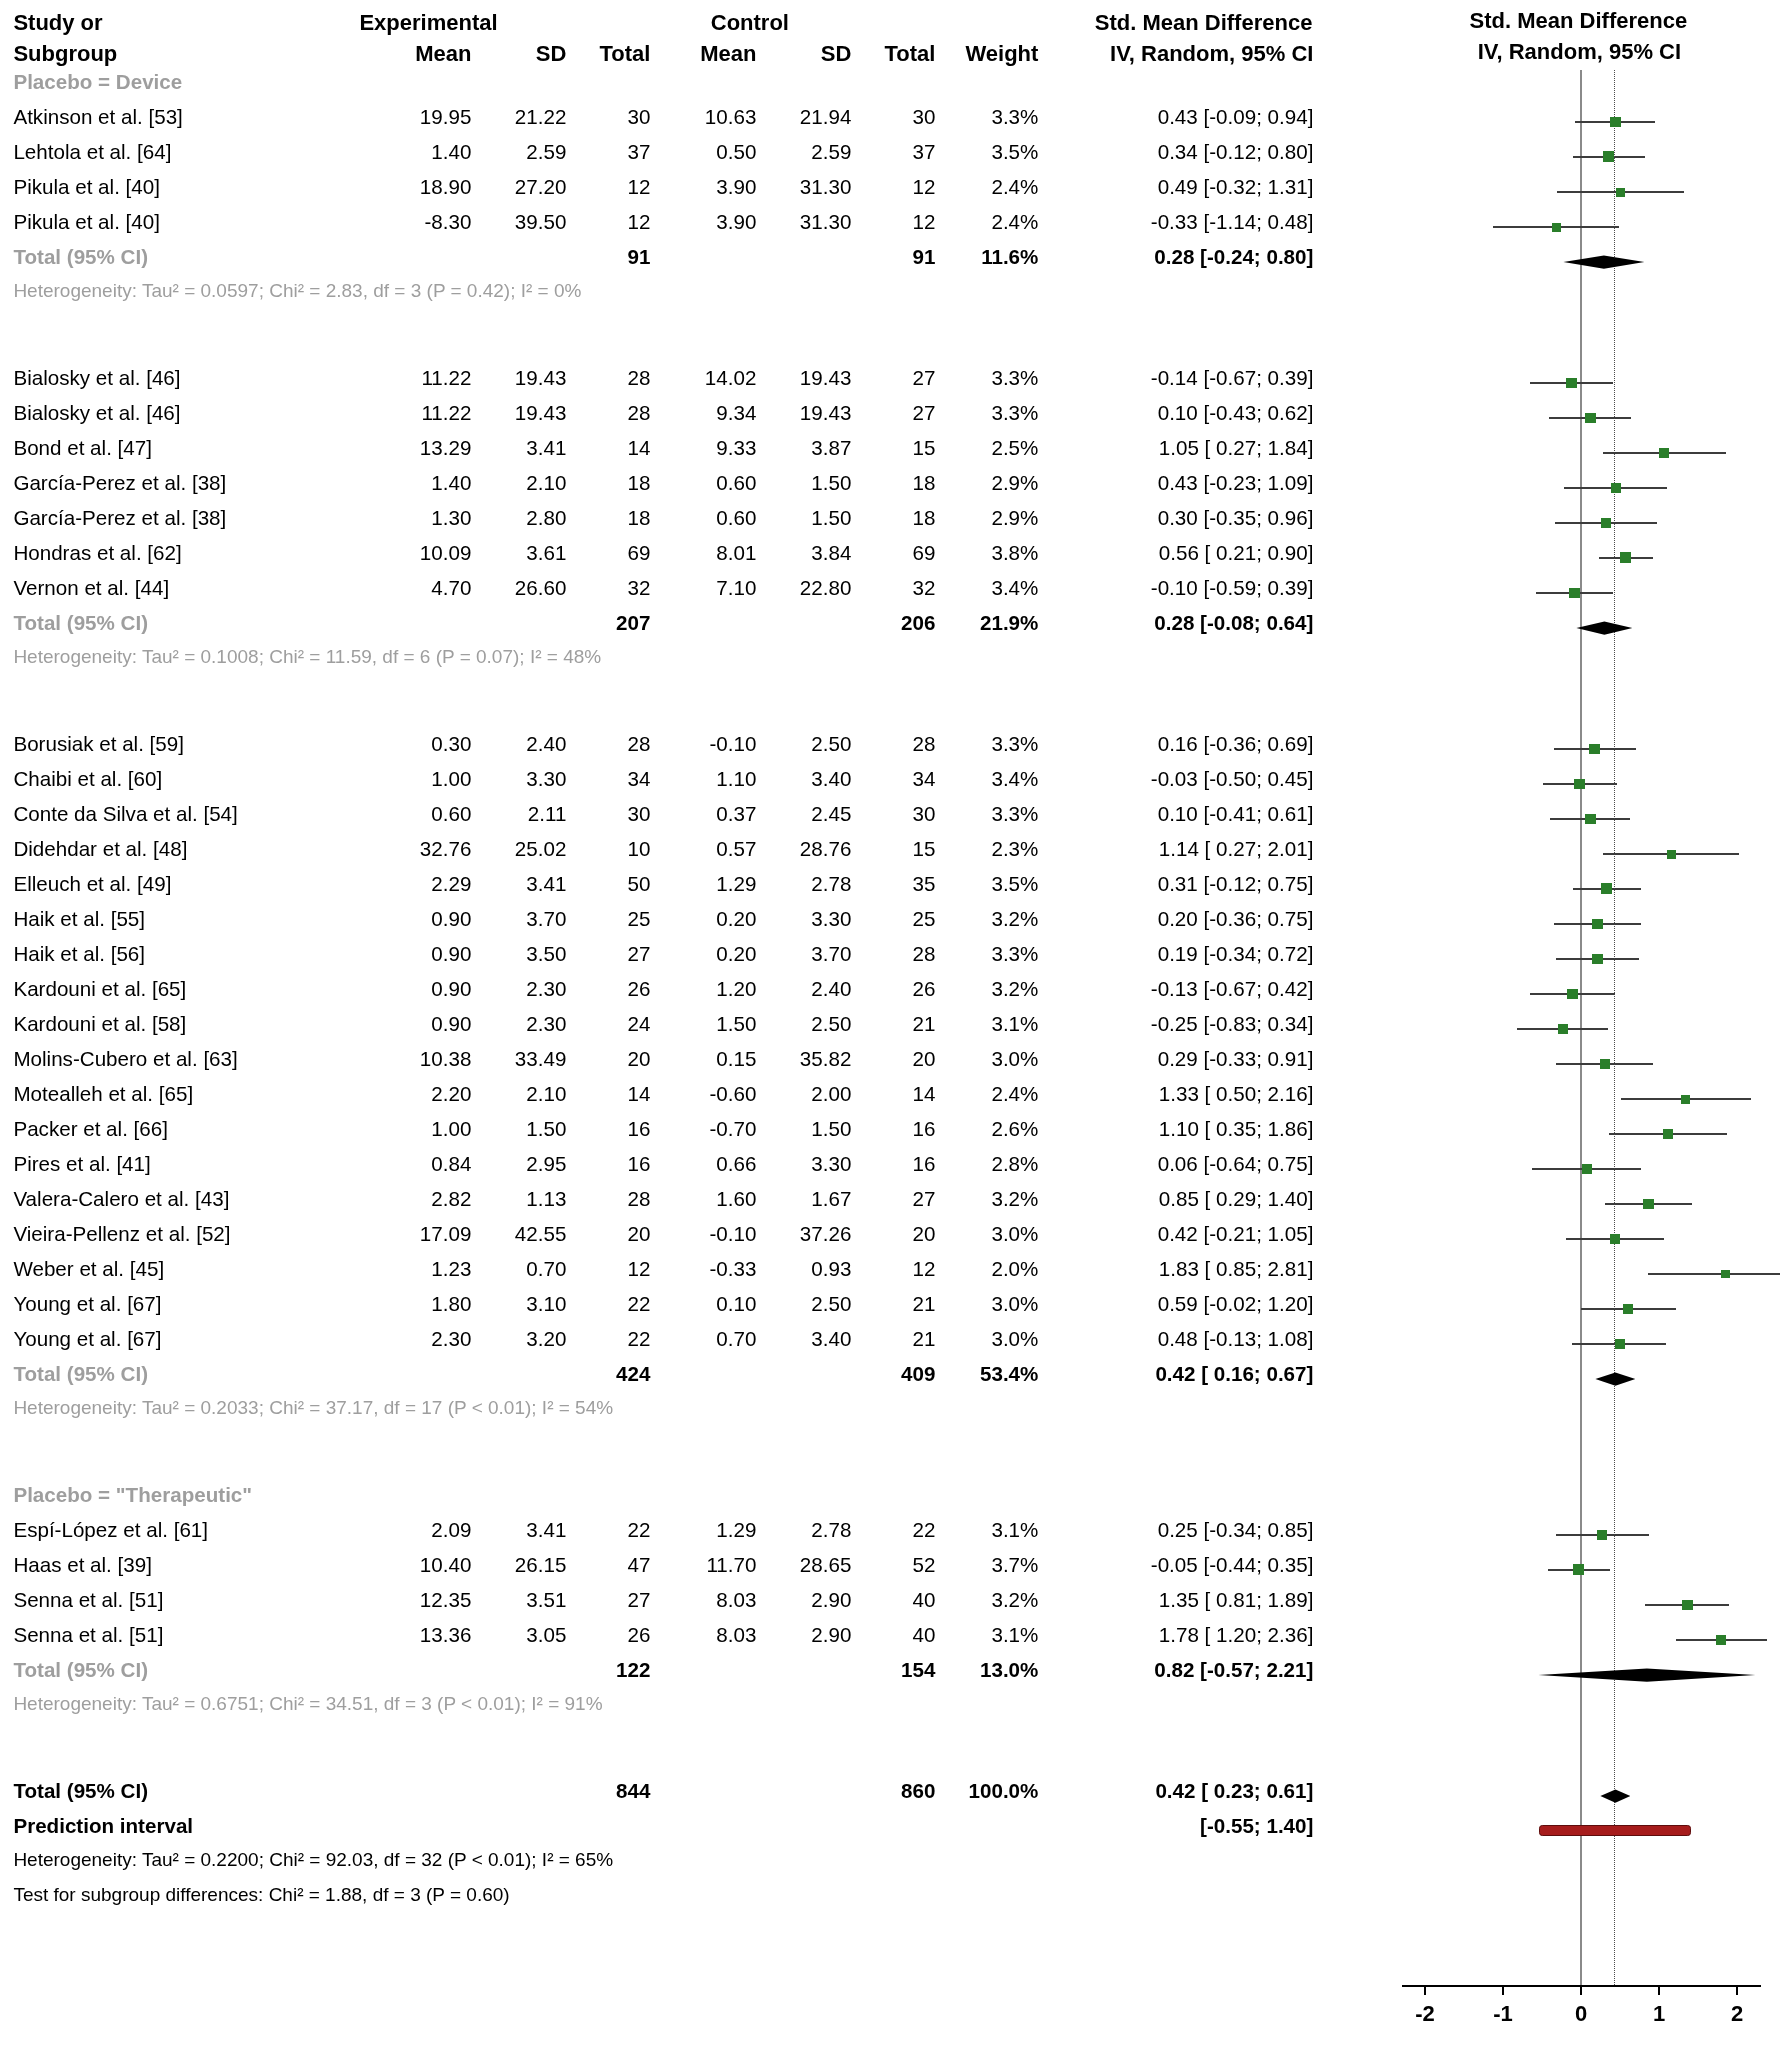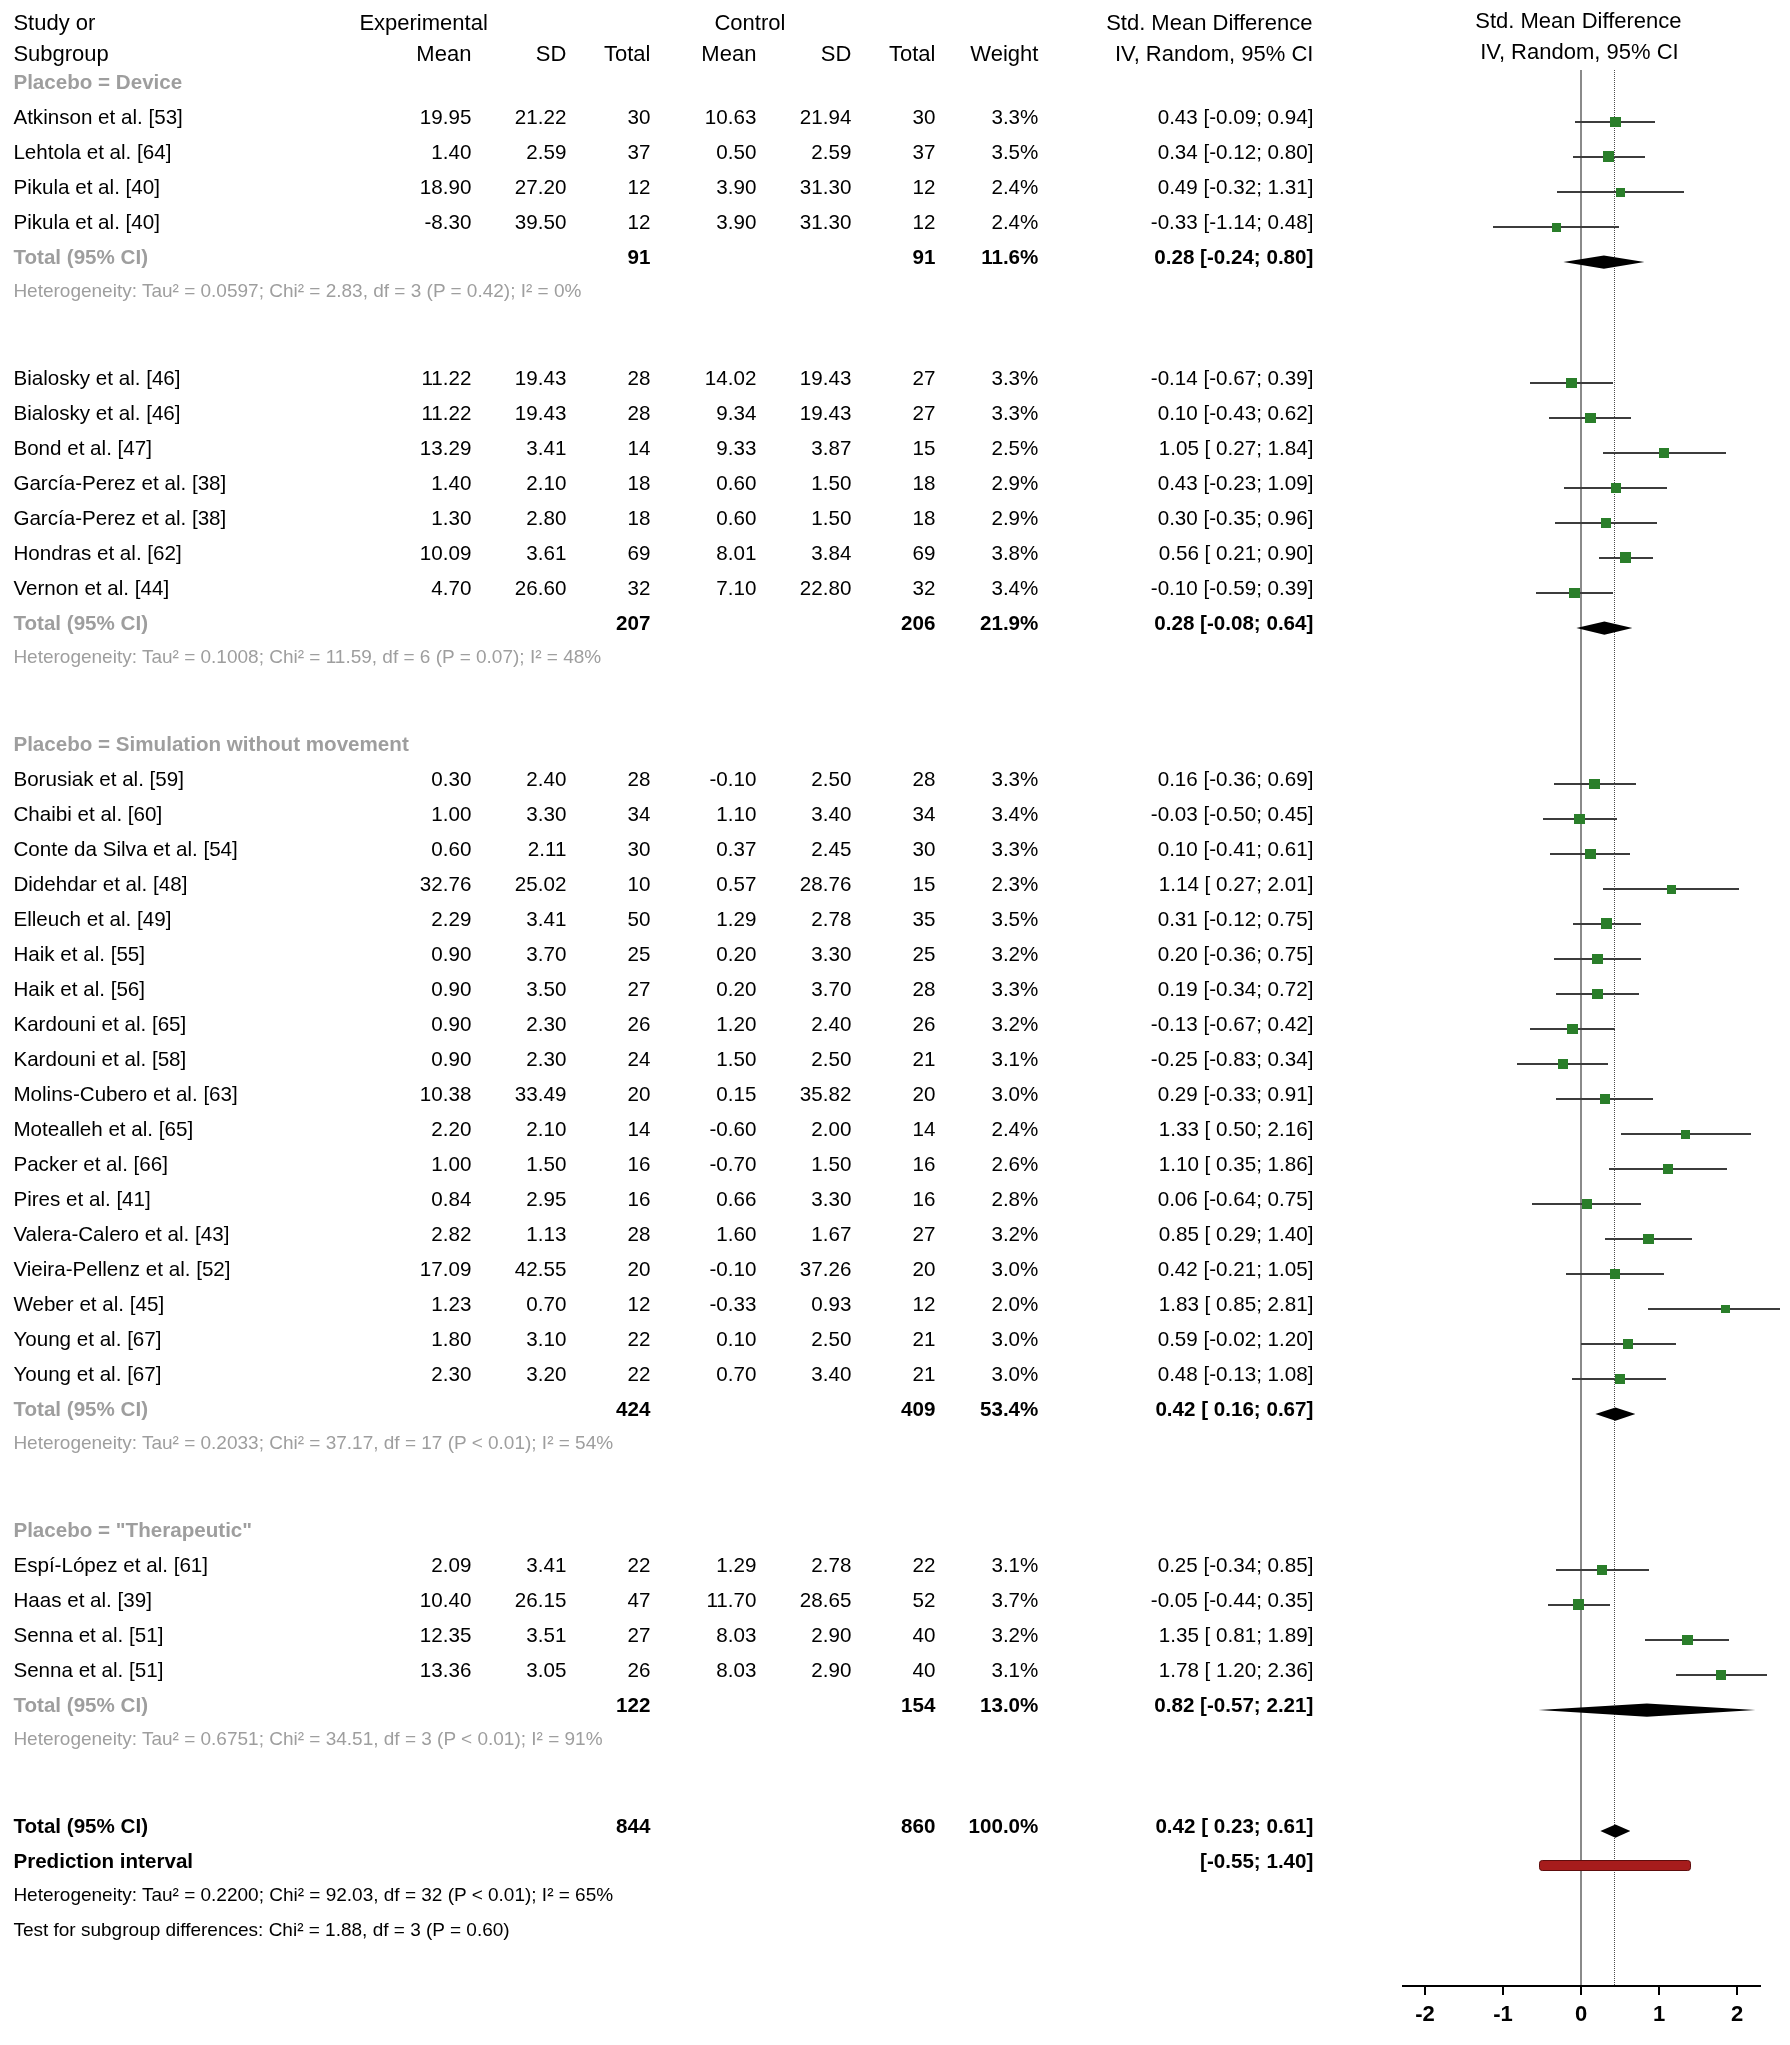--- a/index.html
+++ b/index.html
@@ -1,19 +1,19 @@
 <!DOCTYPE html>
 <html style="--marker: #2a7e2a; --ci_line: #3c3c3c; --diamond: #000000; --prediction_bar: #a61c1c; --prediction_edge: #5e0d0d; --subdued_text: #9e9e9e; --zero_line: #8a8a8a; --dotted_line: #4c4c4c; --axis: #000000; --background: #ffffff;font-size:9px"><head>
 <meta charset="utf-8">
 <style>
   *{box-sizing:border-box;margin:0;padding:0}
   html,body{background:#fff}
   body{width:1790px;height:2046px;font-family:"Liberation Sans",sans-serif;color:#000;overflow:hidden}
   .page{position:relative;width:1790px;height:2046px;padding:7.8px 0 0 13.4px;overflow:hidden}
-  .hrow{display:flex;align-items:center;height:31px;font-size:22px;font-weight:normal}
+  .hrow{display:flex;align-items:center;height:31px;font-size:22px;font-weight:bold}
   .row{display:flex;align-items:flex-start;height:35px;font-size:20.6px}
   .c{flex:none;white-space:nowrap;overflow:visible}
   .c-study{width:346px;text-align:left}
   .c-m1{width:112px}.c-sd1{width:95px}.c-t1{width:84px}
   .c-m2{width:106px}.c-sd2{width:95px}.c-t2{width:84px}
   .c-w{width:103px}
   .c-ci{width:301px;padding-right:26px;text-align:right}
   .num{text-align:right}
   .g-exp{width:206px;}
   .g-ctl{width:201px;text-align:center}
@@ -287,24 +287,20 @@
         <div class="c c-ci">0.28 [-0.08; 0.64]</div>
         <div class="c c-plot">
           <div class="diamond" style="left: 198px; width: 56px;"></div>
         </div>
       </div>
       <div class="row het">
         <div class="c full">Heterogeneity: Tau² = 0.1008; Chi² = 11.59, df = 6 (P = 0.07); I² = 48%</div>
         <div class="c c-plot"></div>
       </div>
       <div class="spacer"></div>
-      <div class="row grouphead">
-        <div class="c full">Placebo = Simulation without movement</div>
-        <div class="c c-plot"></div>
-      </div>
       <div class="row">
         <div class="c c-study">Borusiak et al. [59]</div>
         <div class="c c-m1 num">0.30</div>
         <div class="c c-sd1 num">2.40</div>
         <div class="c c-t1 num">28</div>
         <div class="c c-m2 num">-0.10</div>
         <div class="c c-sd2 num">2.50</div>
         <div class="c c-t2 num">28</div>
         <div class="c c-w num">3.3%</div>
         <div class="c c-ci">0.16 [-0.36; 0.69]</div>

